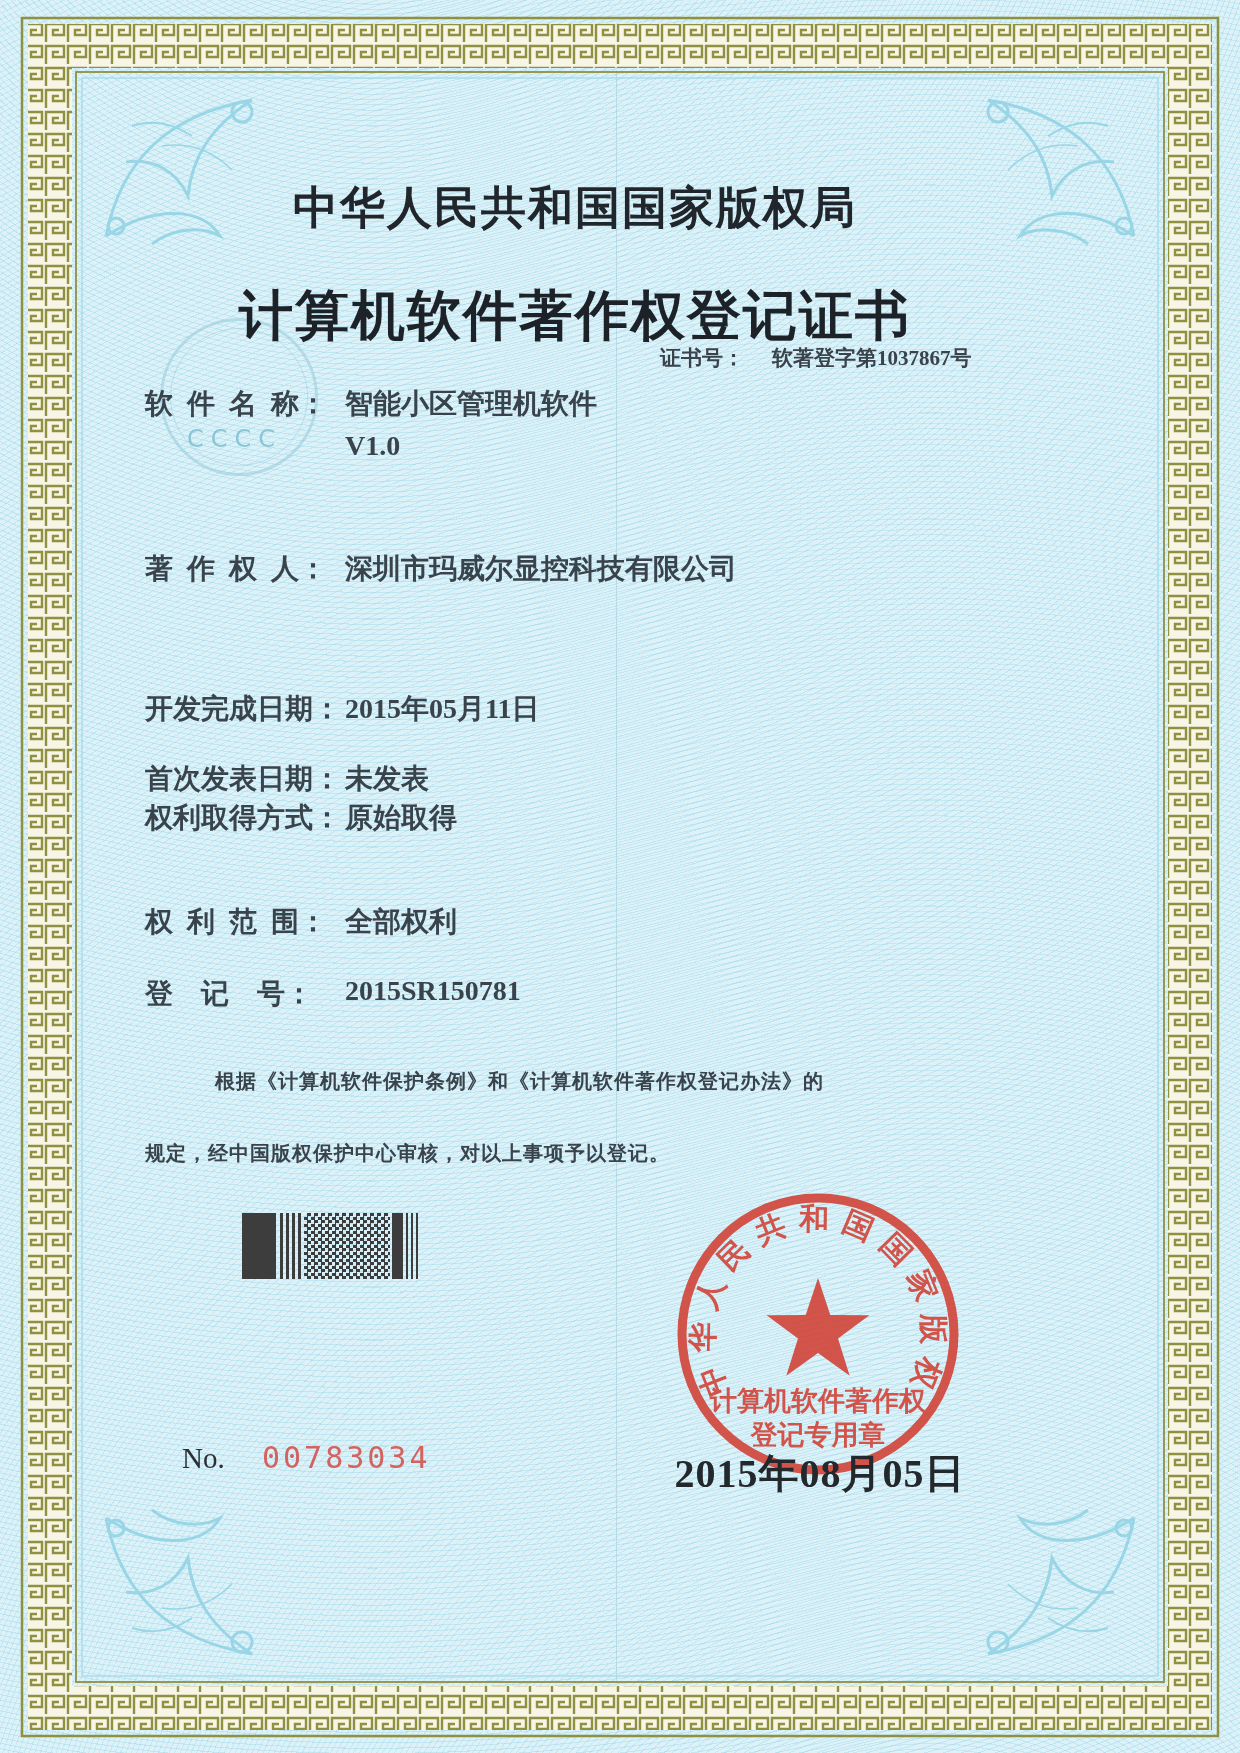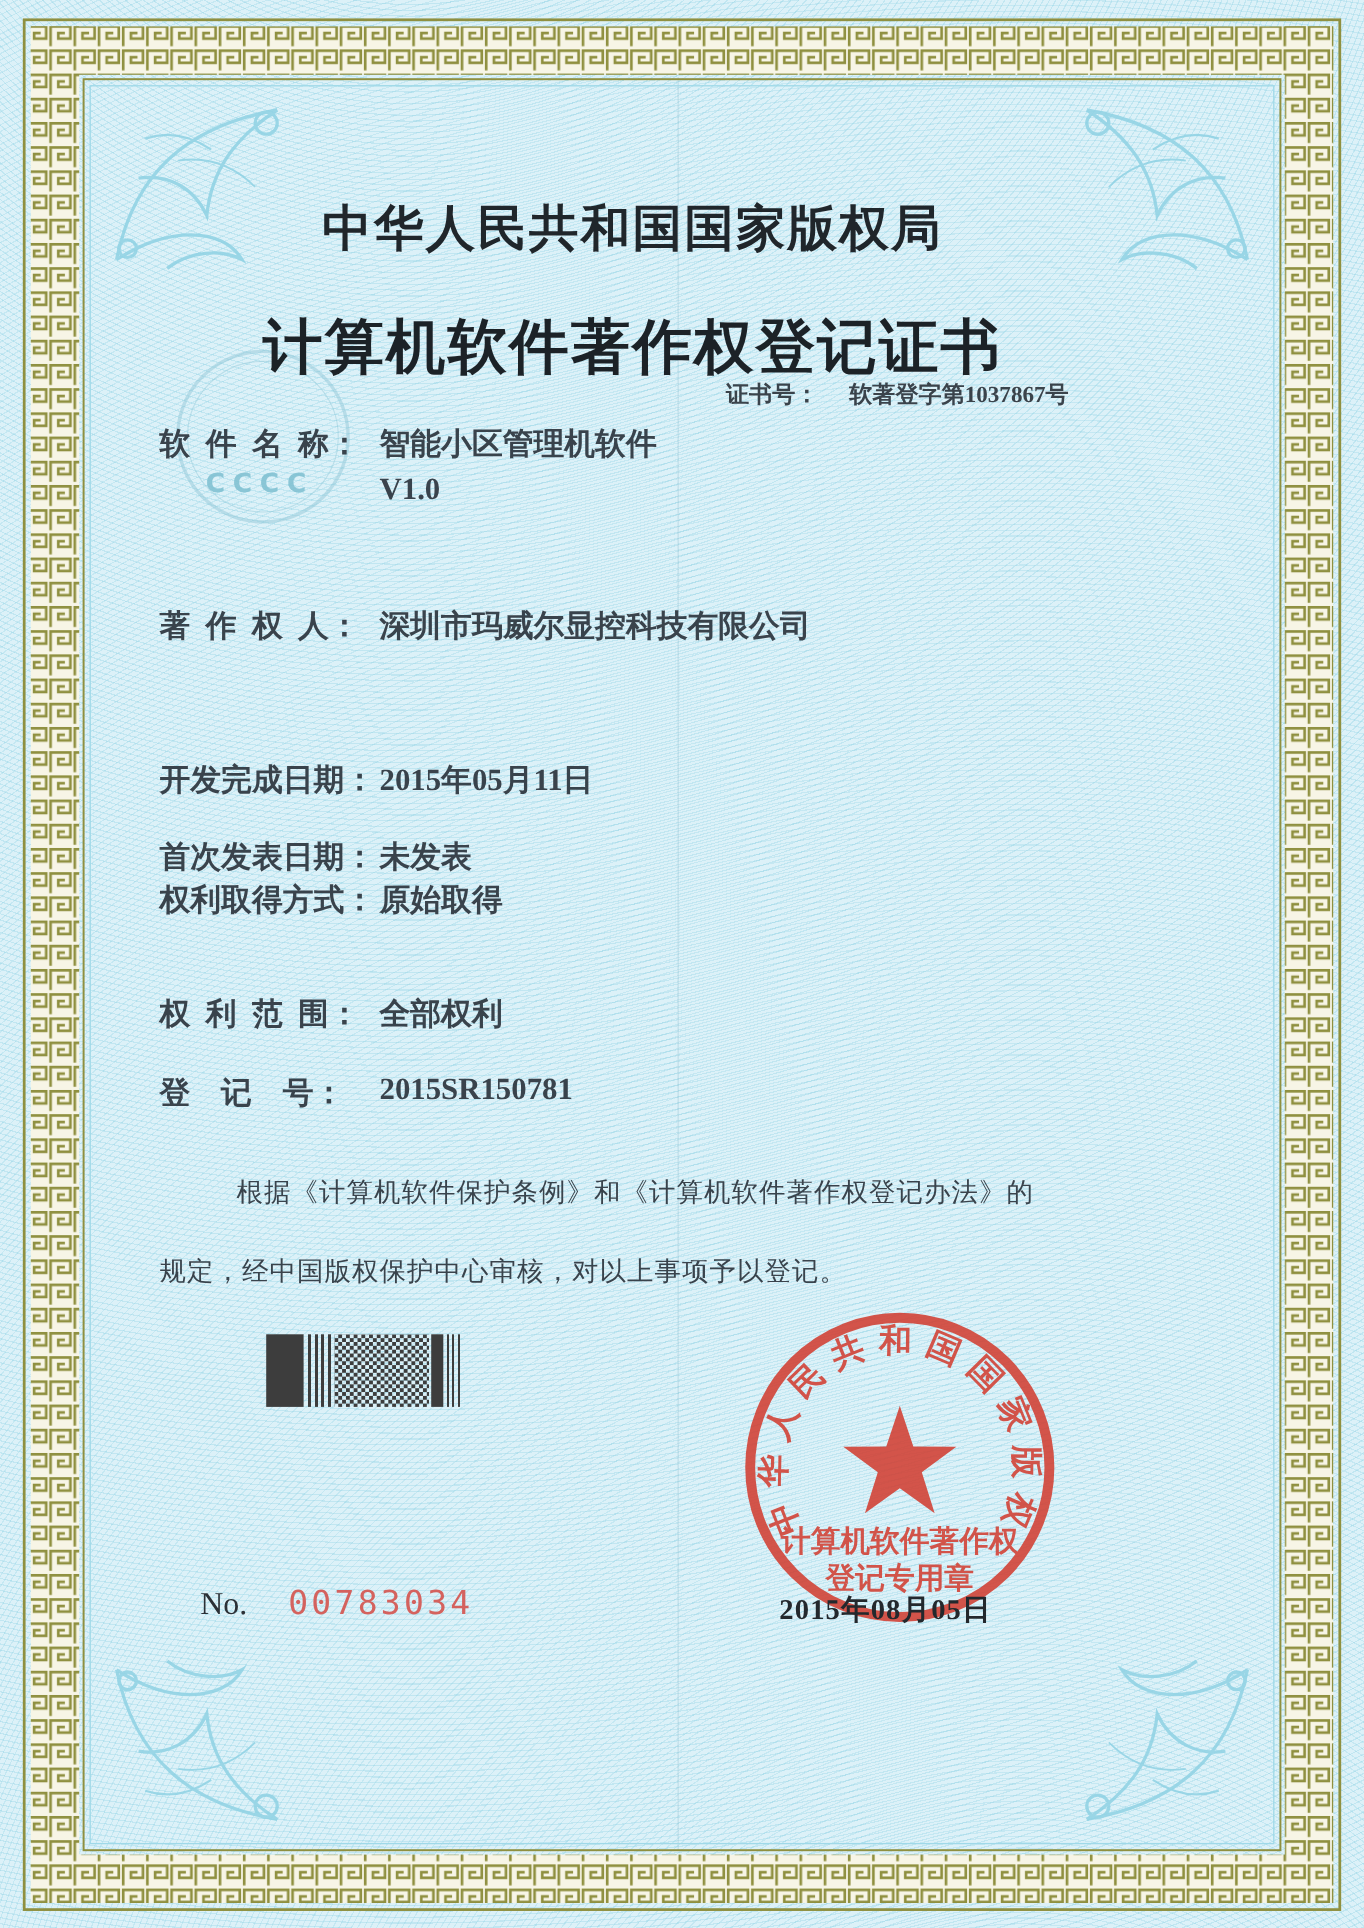--- a/index.html
+++ b/index.html
@@ -18,44 +18,44 @@
        font-size:45px;font-weight:bold;color:#20262b;letter-spacing:2px;white-space:nowrap;}
   .title2{position:absolute;left:85px;width:980px;top:248px;text-align:center;
        font-size:54px;font-weight:bold;color:#1c2227;letter-spacing:2px;white-space:nowrap;margin-top:32px;}
   .certno{position:absolute;top:344px;left:660px;font-size:21px;font-weight:bold;
        color:#3a434b;white-space:nowrap;}
   .certno .gap{display:inline-block;width:28px;}
   .field{position:absolute;left:0;right:0;height:42px;font-weight:bold;font-size:28px;}
   .flabel{position:absolute;left:145px;white-space:nowrap;}
   .fvalue{position:absolute;left:345px;white-space:nowrap;}
   .fvalue2{position:absolute;left:345px;top:430px;font-weight:bold;font-size:28px;}
-  .para{position:absolute;font-size:24px;font-weight:normal;letter-spacing:1px;white-space:nowrap;color:#39434c;}
+  .para{position:absolute;font-size:20px;font-weight:bold;letter-spacing:1px;white-space:nowrap;color:#39434c;}
   .para.l1{left:215px;top:1068px;}
   .para.l2{left:145px;top:1140px;}
   
   .barcode{position:absolute;left:242px;top:1213px;width:178px;height:66px;}
   .barcode span{position:absolute;top:0;bottom:0;}
   .bc-block-l{left:0;width:34px;background:#3d3d3d;}
   .bc-stripes-1{left:38px;width:22px;
       background:repeating-linear-gradient(90deg,#3d3d3d 0 3px,transparent 3px 6px);}
   .bc-noise{left:62px;width:86px;
       background:repeating-conic-gradient(#3d3d3d 0 25%, transparent 0 50%) 0 0/7px 7px;}
   .bc-block-r{left:150px;width:11px;background:#3d3d3d;}
   .bc-stripes-2{left:164px;width:14px;
       background:repeating-linear-gradient(90deg,#3d3d3d 0 2px,transparent 2px 5px);}
   
   .emboss{position:absolute;left:160px;top:318px;width:152px;height:152px;
       border:3px solid rgba(145,200,215,.50);border-radius:50%;}
   .emboss .inner{position:absolute;inset:7px;border:1px solid rgba(145,200,215,.45);border-radius:50%;}
   .emboss .cccc{position:absolute;left:24px;top:104px;font-size:24px;letter-spacing:7px;
-      color:rgba(125,190,208,.85);font-family:"DejaVu Sans",sans-serif;font-weight:bold;}
+      color:rgba(125,190,208,.85);font-family:"DejaVu Sans",sans-serif;font-weight:normal;}
   
   svg.seal{position:absolute;left:650px;top:1182px;z-index:4;}
-  .seal-date{position:absolute;left:640px;top:1446px;width:330px;text-align:center;
-      font-size:26px;font-weight:bold;color:#23282d;letter-spacing:1px;z-index:5;white-space:nowrap;}
+  .seal-date{position:absolute;left:655px;top:1446px;width:330px;text-align:center;
+      font-size:40px;font-weight:bold;color:#23282d;letter-spacing:1px;z-index:5;white-space:nowrap;}
   .serial{position:absolute;left:182px;top:1440px;font-size:29px;white-space:nowrap;}
   .serial .no-prefix{color:#2b3036;}
   .serial .no-digits{color:#d4625e;font-family:"DejaVu Sans Mono",monospace;
       font-size:30px;letter-spacing:3px;margin-left:30px;}
 </style>
 </head>
 <body>
 
 <div class="page">
 

